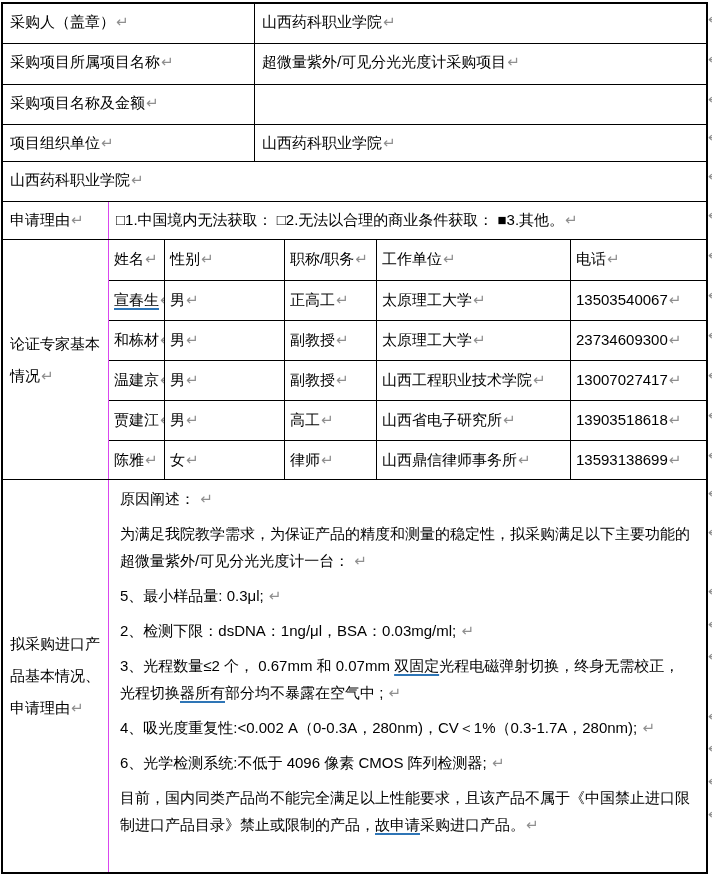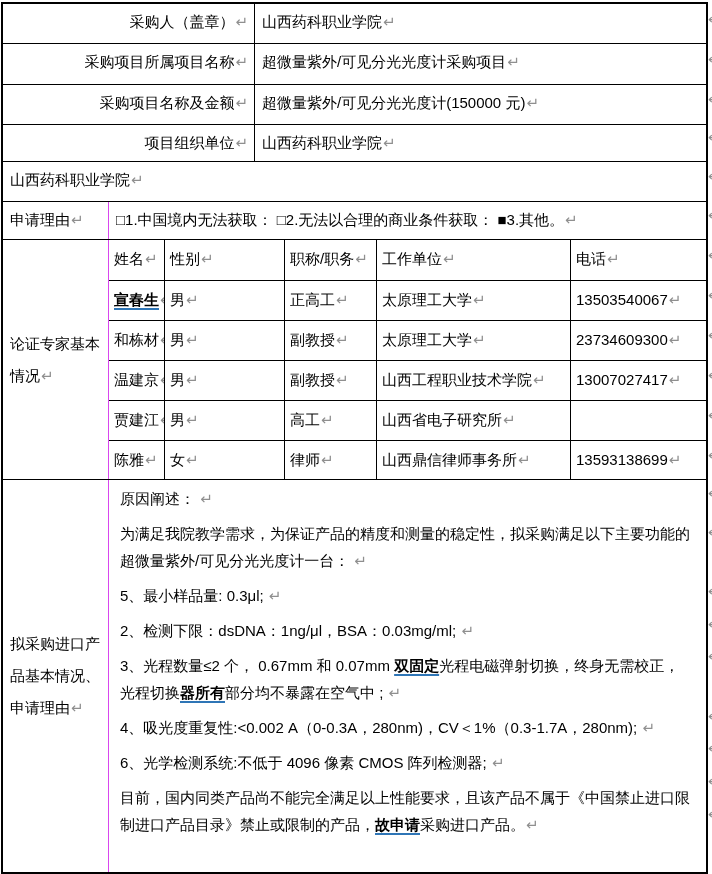--- a/index.html
+++ b/index.html
@@ -8,21 +8,21 @@
     font-family:"Liberation Sans","DejaVu Sans",sans-serif;
     font-size:15px;color:#000000;
   }
   .tbl{
     position:absolute;left:1px;top:2px;width:707px;
     border:2px solid #000000;box-sizing:border-box;background:#ffffff;
   }
   .row{display:flex;border-top:1px solid #000000;box-sizing:border-box;overflow:hidden;}
   .row:first-child{border-top:none;}
   .cell{box-sizing:border-box;padding:9px 6px 0 7px;overflow:hidden;}
-  .lblA{width:252px;border-right:1px solid #000000;flex:none;text-align:right;}
+  .lblA{width:252px;border-right:1px solid #000000;flex:none;}
   .valA{flex:1;}
   .lblB{width:106px;border-right:1px solid #d946ef;flex:none;}
   .valB{flex:1;}
   .r1{height:39px}.r2{height:41px}.r3{height:40px}.r4{height:37px}.r5{height:40px}.r6{height:38px}
   .rx{height:240px}
   .ri{height:393px}
   .center-lbl{display:flex;align-items:center;padding-top:0;line-height:32px;}
   .center-lbl .wrapbox{display:block;}
   .expert-grid{flex:1;display:flex;flex-direction:column;}
   .erow{display:flex;height:40px;border-top:1px solid #000000;box-sizing:border-box;flex:none;}
@@ -31,21 +31,20 @@
   .c0{width:56px}.c1{width:120px}.c2{width:92px}.c3{width:194px}.c4{flex:1;border-right:none;}
   .import-content{flex:1;padding:5px 8px 0 11px;overflow:hidden;}
   .import-content p{margin:0 7px 8px 0;line-height:27px;}
   .pm{color:#8f8f8f;margin-left:1px;}
   .useg{
     text-decoration:underline;
     -webkit-text-decoration-color:#2e75b6;
     text-decoration-color:#2e75b6;
     text-decoration-thickness:1.5px;
     text-underline-offset:3px;
-    font-weight:bold;
   }
   .edge-pm{position:absolute;left:707px;color:#8f8f8f;font-size:14px;}
 </style>
 </head>
 <body>
 
 <div class="page">
   <div class="tbl">
 
     <div class="row r1">
@@ -62,23 +61,20 @@
         <span>采购项目所属项目名称</span><span class="pm">↵</span>
       </div>
       <div class="cell valA">
         <span>超微量紫外/可见分光光度计采购项目</span><span class="pm">↵</span>
       </div>
     </div>
 
     <div class="row r3">
       <div class="cell lblA">
         <span>采购项目名称及金额</span><span class="pm">↵</span>
-      </div>
-      <div class="cell valA">
-        <span>超微量紫外/可见分光光度计(150000 元)</span><span class="pm">↵</span>
       </div>
     </div>
 
     <div class="row r4">
       <div class="cell lblA">
         <span>项目组织单位</span><span class="pm">↵</span>
       </div>
       <div class="cell valA">
         <span>山西药科职业学院</span><span class="pm">↵</span>
       </div>
@@ -130,20 +126,21 @@
             <div class="ec c1"><span>男</span><span class="pm">↵</span></div>
             <div class="ec c2"><span>副教授</span><span class="pm">↵</span></div>
             <div class="ec c3"><span>山西工程职业技术学院</span><span class="pm">↵</span></div>
             <div class="ec c4"><span>13007027417</span><span class="pm">↵</span></div>
           </div>
           <div class="erow">
             <div class="ec c0"><span>贾建江</span><span class="pm">↵</span></div>
             <div class="ec c1"><span>男</span><span class="pm">↵</span></div>
             <div class="ec c2"><span>高工</span><span class="pm">↵</span></div>
             <div class="ec c3"><span>山西省电子研究所</span><span class="pm">↵</span></div>
+            <div class="ec c4"><span>13903518618</span><span class="pm">↵</span></div>
           </div>
           <div class="erow">
             <div class="ec c0"><span>陈雅</span><span class="pm">↵</span></div>
             <div class="ec c1"><span>女</span><span class="pm">↵</span></div>
             <div class="ec c2"><span>律师</span><span class="pm">↵</span></div>
             <div class="ec c3"><span>山西鼎信律师事务所</span><span class="pm">↵</span></div>
             <div class="ec c4"><span>13593138699</span><span class="pm">↵</span></div>
           </div>
         </div>
     </div>

